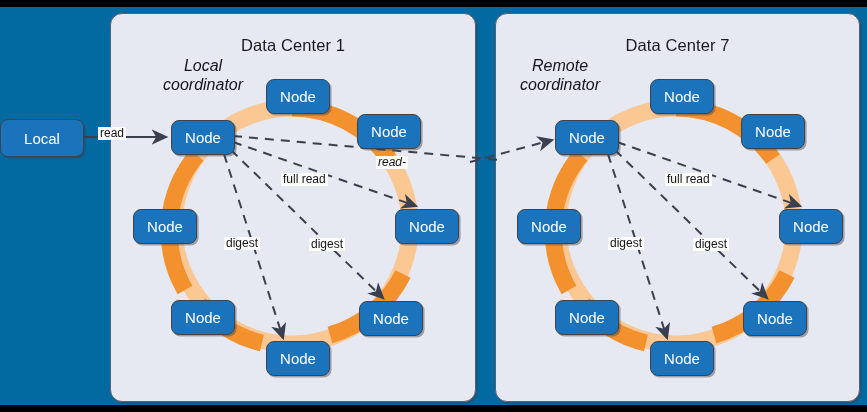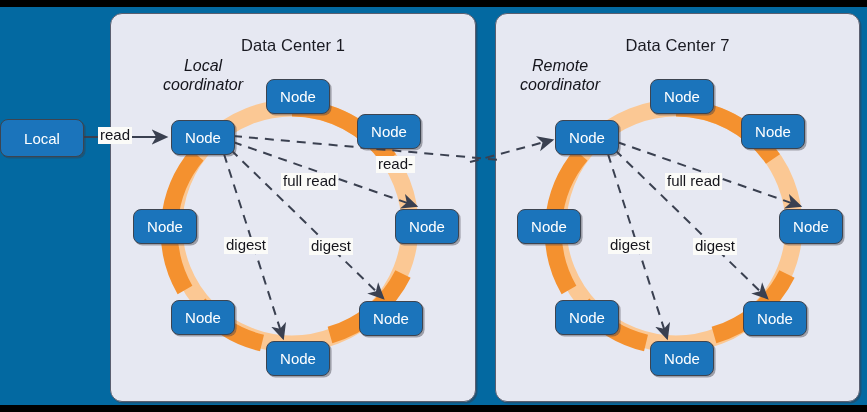--- a/index.html
+++ b/index.html
@@ -29,21 +29,21 @@
   .node{
     position:absolute;background:#1b74bb;border:1.6px solid #3d4450;
     border-radius:8px;color:#ffffff;font-size:15px;
     display:flex;align-items:center;justify-content:center;
     box-shadow:1.6px 1.6px 0 rgba(60,60,70,.42);
     z-index:5;white-space:nowrap;
   }
   .node.client{width:82px;height:36px;}
   .node.ring{width:62px;height:33px;}
   .edge-label{
-    position:absolute;background:#fbfbf8;color:#15151c;font-size:15px;
+    position:absolute;background:#fbfbf8;color:#15151c;font-size:12px;
     padding:0 2px;z-index:4;white-space:nowrap;line-height:1.1;
   }
   .watermark{
     position:absolute;left:613px;top:381px;font-size:12px;
     color:#b9bccb;letter-spacing:.4px;z-index:6;white-space:nowrap;
     font-family:"Liberation Sans", sans-serif;
   }
   .topbar{position:absolute;left:0;top:0;width:867px;height:7px;background:#000;z-index:20;}
   .botbar{position:absolute;left:0;top:405px;width:867px;height:7px;background:#000;z-index:20;}
 </style>
@@ -172,20 +172,20 @@
     <div>Remote</div>
     <div>coordinator</div>
   </div>
 
   <div class="edge-label" style="left:98px;top:127px;">read</div>
 
   <div class="edge-label" style="left:281px;top:173px;">full read</div>
   <div class="edge-label" style="left:224px;top:237px;">digest</div>
   <div class="edge-label" style="left:309px;top:238px;">digest</div>
 
-  <div class="edge-label" style="left:376px;top:156px;">read-</div>
+  <div class="edge-label" style="left:376px;top:156px;font-style:italic;">read-</div>
 
   <div class="edge-label" style="left:665px;top:173px;">full read</div>
   <div class="edge-label" style="left:608px;top:237px;">digest</div>
   <div class="edge-label" style="left:693px;top:238px;">digest</div>
 
 
 </div>
 
 </body></html>

